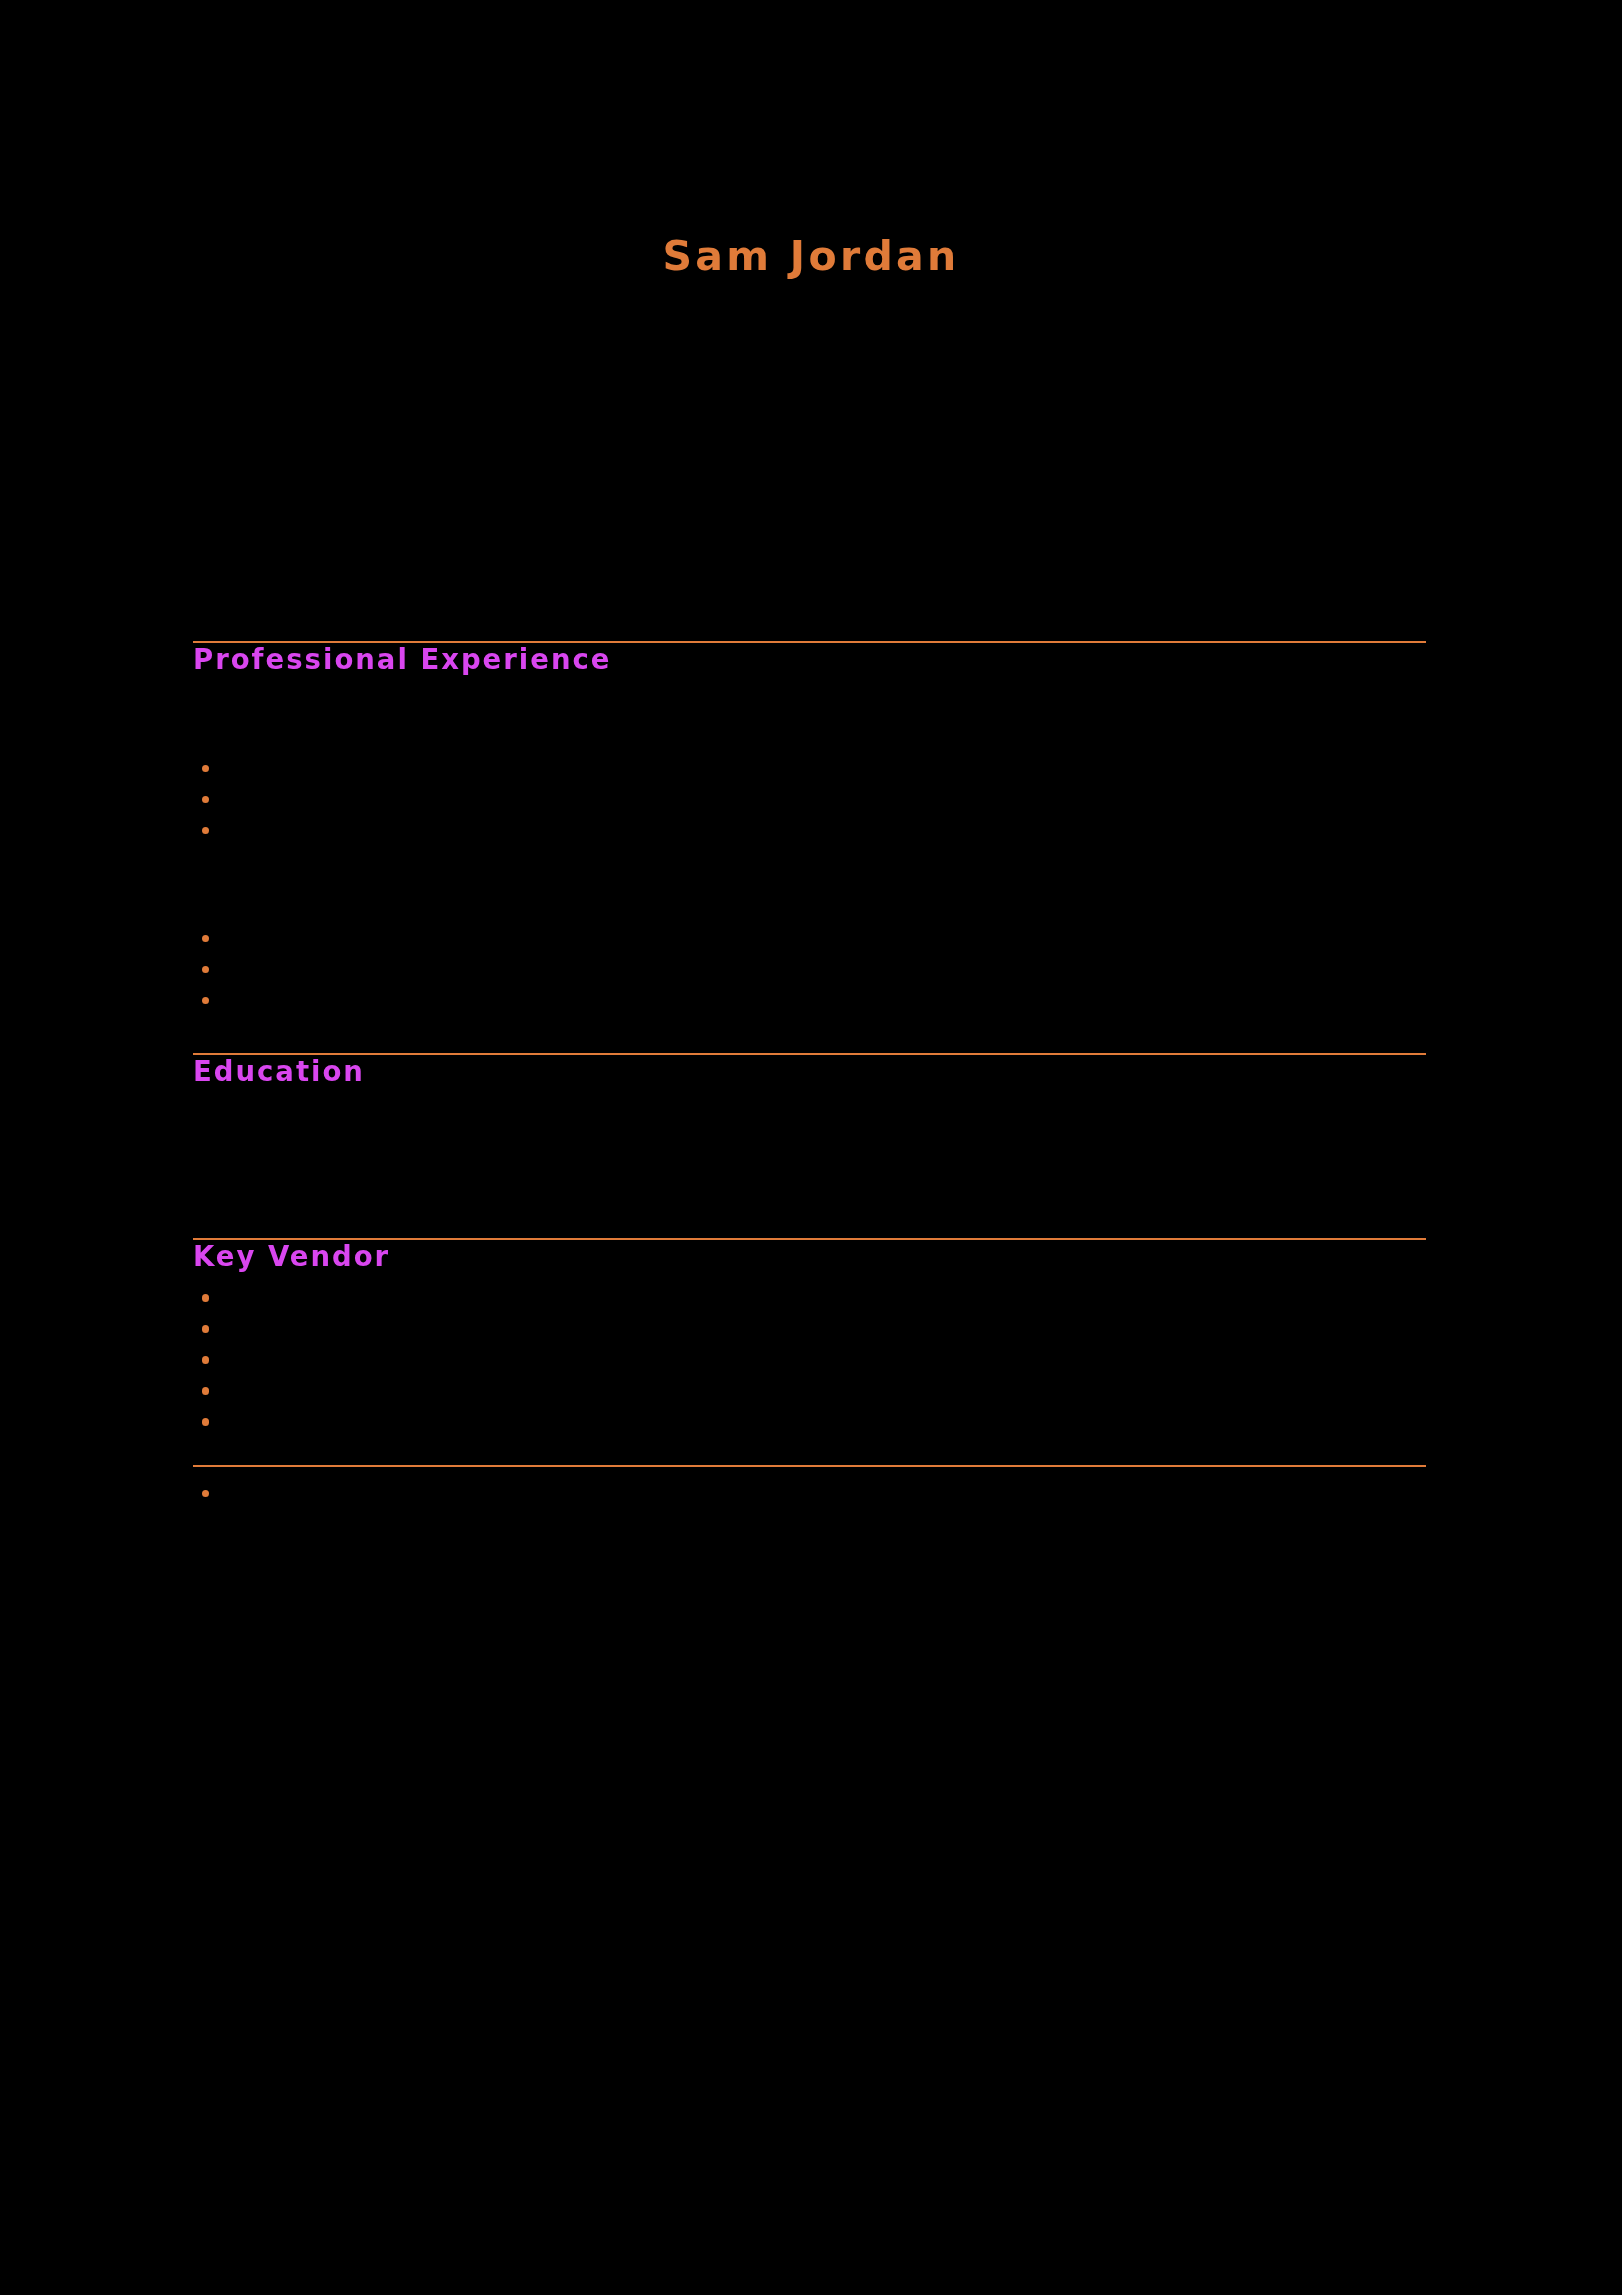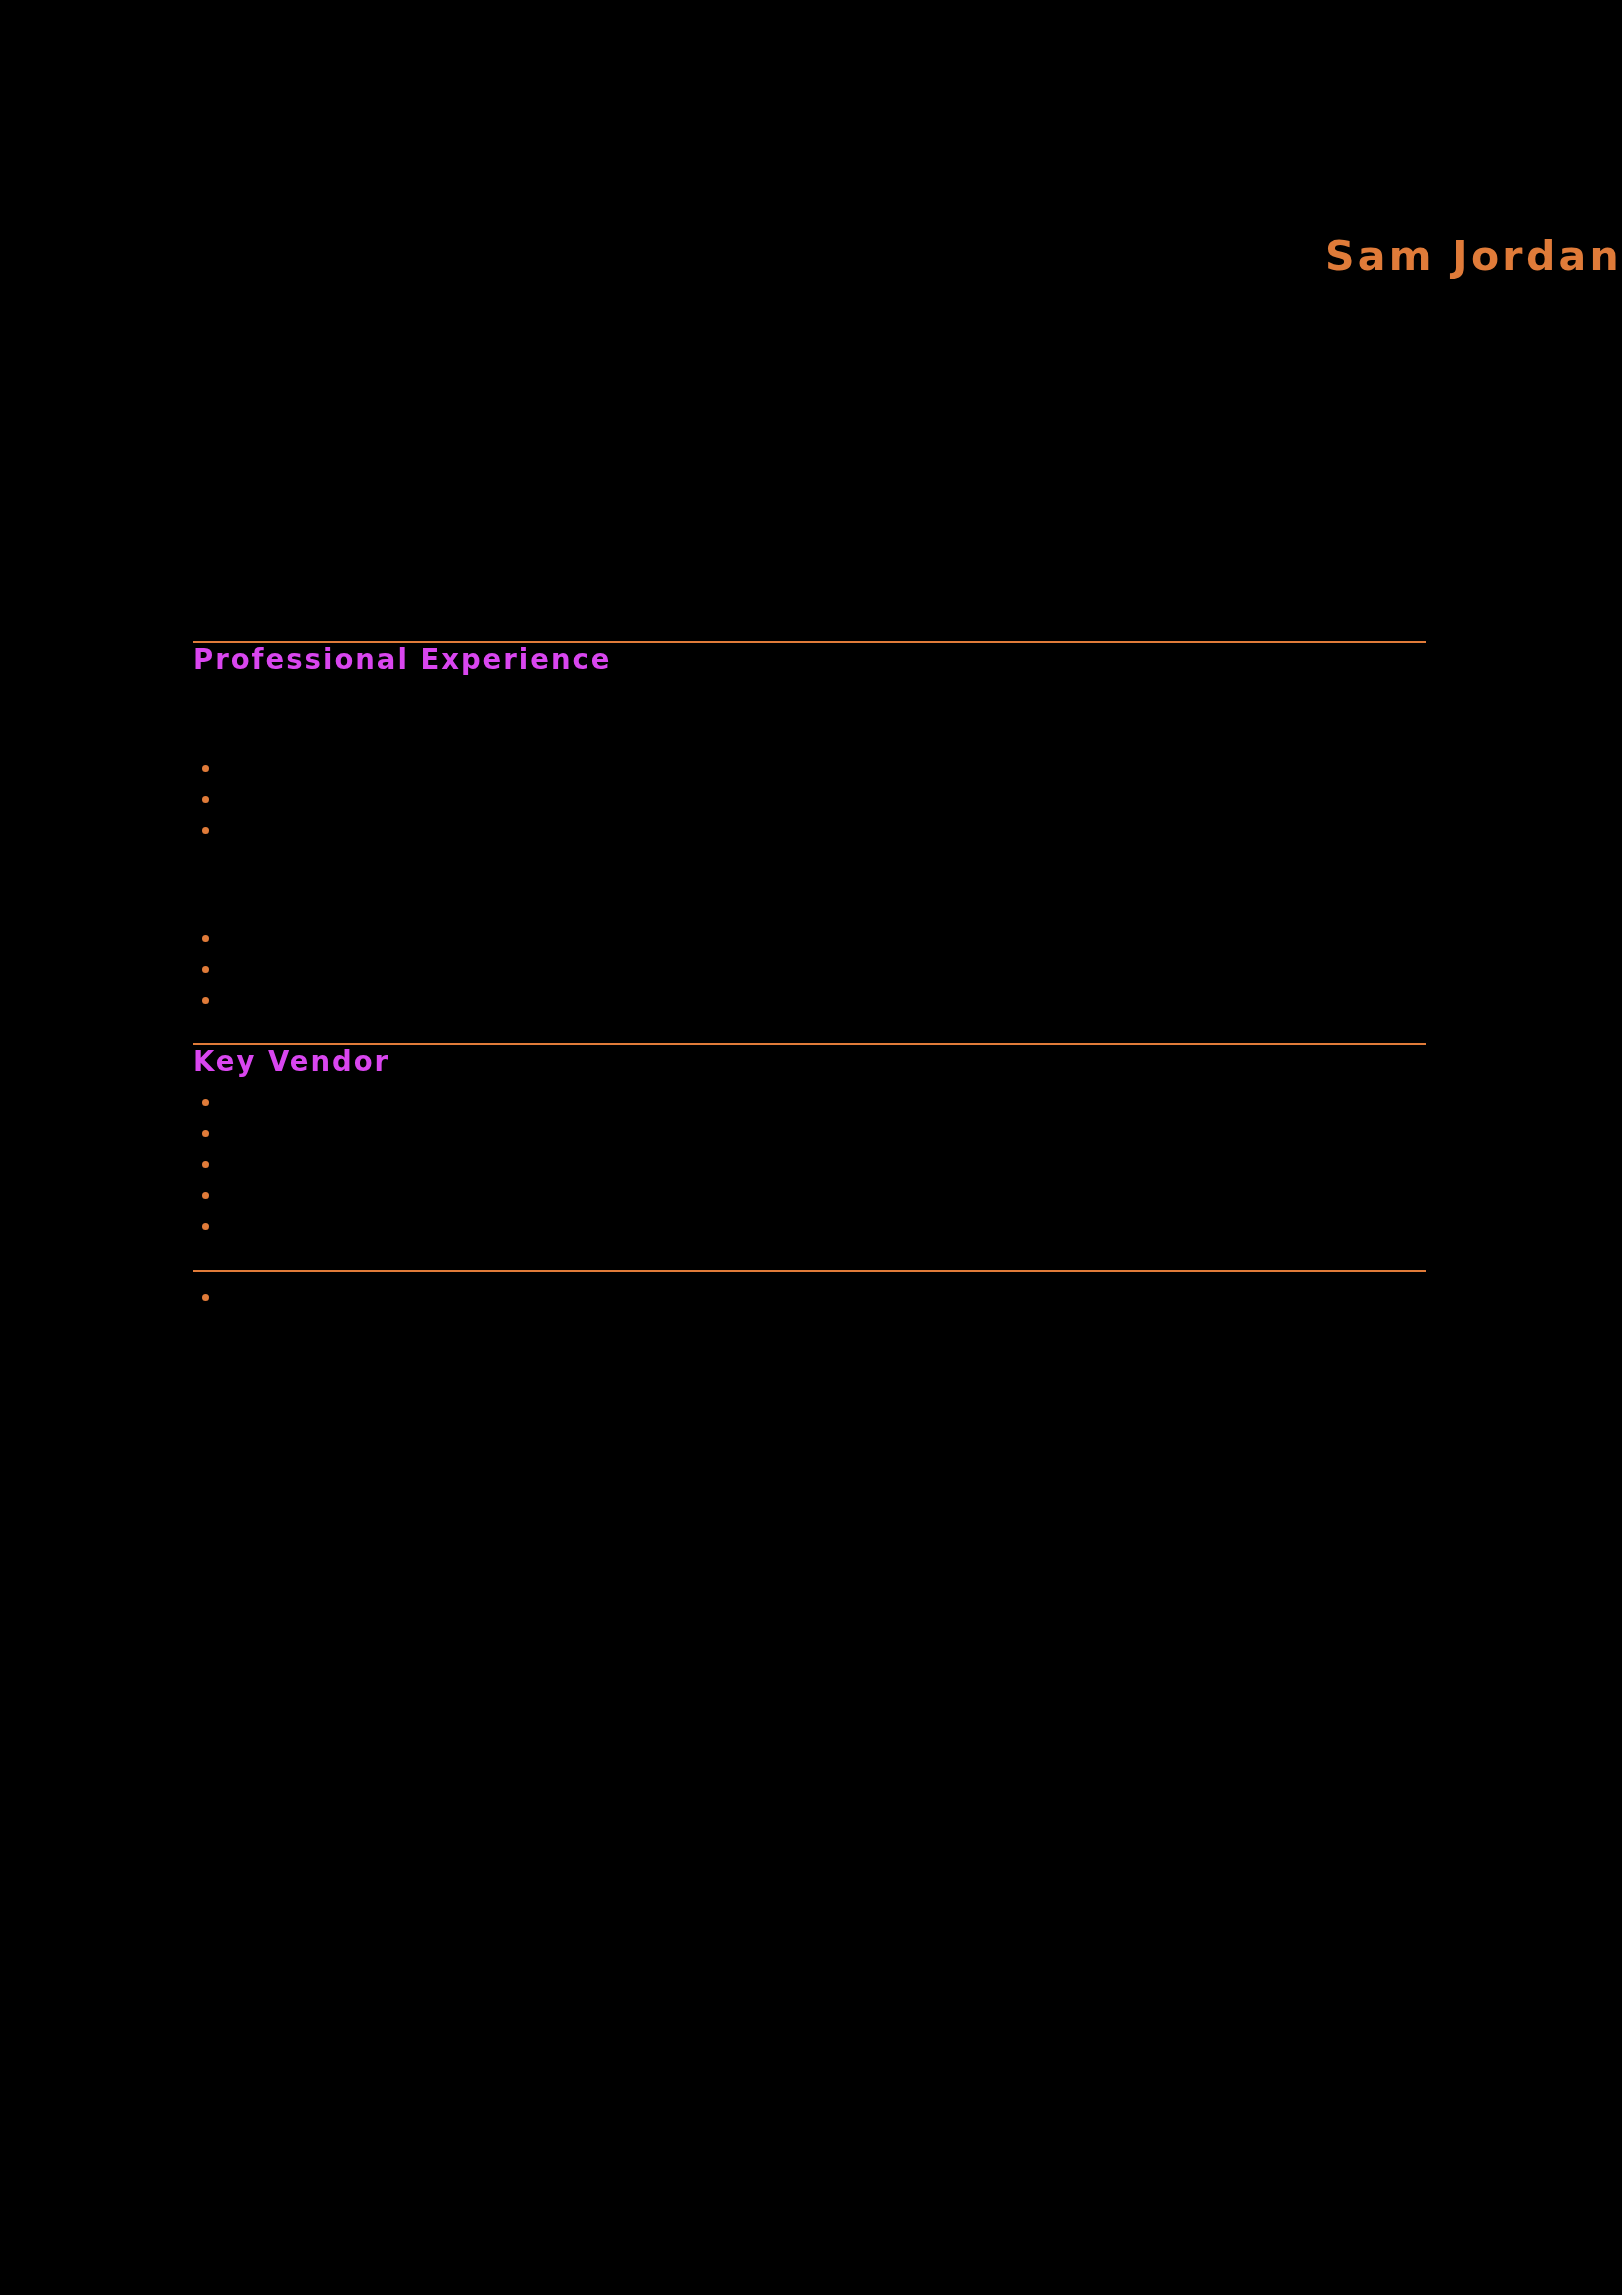--- a/index.html
+++ b/index.html
@@ -18,21 +18,21 @@
   .page {
     position: absolute;
     inset: 0;
     background: #000000;
   }
   .name-title {
     position: absolute;
     left: 0;
     right: 0;
     top: 232px;
-    text-align: right;
+    text-align: center;
     font-size: 41px;
     font-weight: bold;
     letter-spacing: 3.3px;
     color: #e07b39;
   }
   .contact-line {
     position: absolute;
     left: 0;
     right: 0;
     text-align: center;
@@ -162,20 +162,29 @@
         </div>
         <div class="job-meta">Cascade Supply Co., Seattle, WA</div>
         <ul class="bullets">
           <li>Developed forecasting models in SQL and Python that cut inventory write-offs by 19%.</li>
           <li>Automated weekly reporting for five regional warehouses, saving 12 analyst hours per week.</li>
           <li>Led onboarding and training for nine new analysts across two distribution centers.</li>
         </ul>
       </div>
     </div>
 
+    <div class="section section-education">
+      <div class="section-rule"></div>
+      <div class="section-title">Education</div>
+      <div class="edu-entry">
+        <div class="edu-degree">B.S. Industrial Engineering</div>
+        <div class="edu-meta">University of Washington, Seattle, WA  -  2013 - 2017</div>
+      </div>
+      <div class="spacer-edu"></div>
+    </div>
 
     <div class="section section-skills">
       <div class="section-rule"></div>
       <div class="section-title">Key Vendor</div>
       <ul class="bullets">
         <li>Process optimization and lean methodology</li>
         <li>SQL, Python, and Tableau reporting</li>
         <li>Vendor negotiation and contract management</li>
         <li>Demand forecasting and inventory planning</li>
         <li>Cross-functional team leadership</li>

